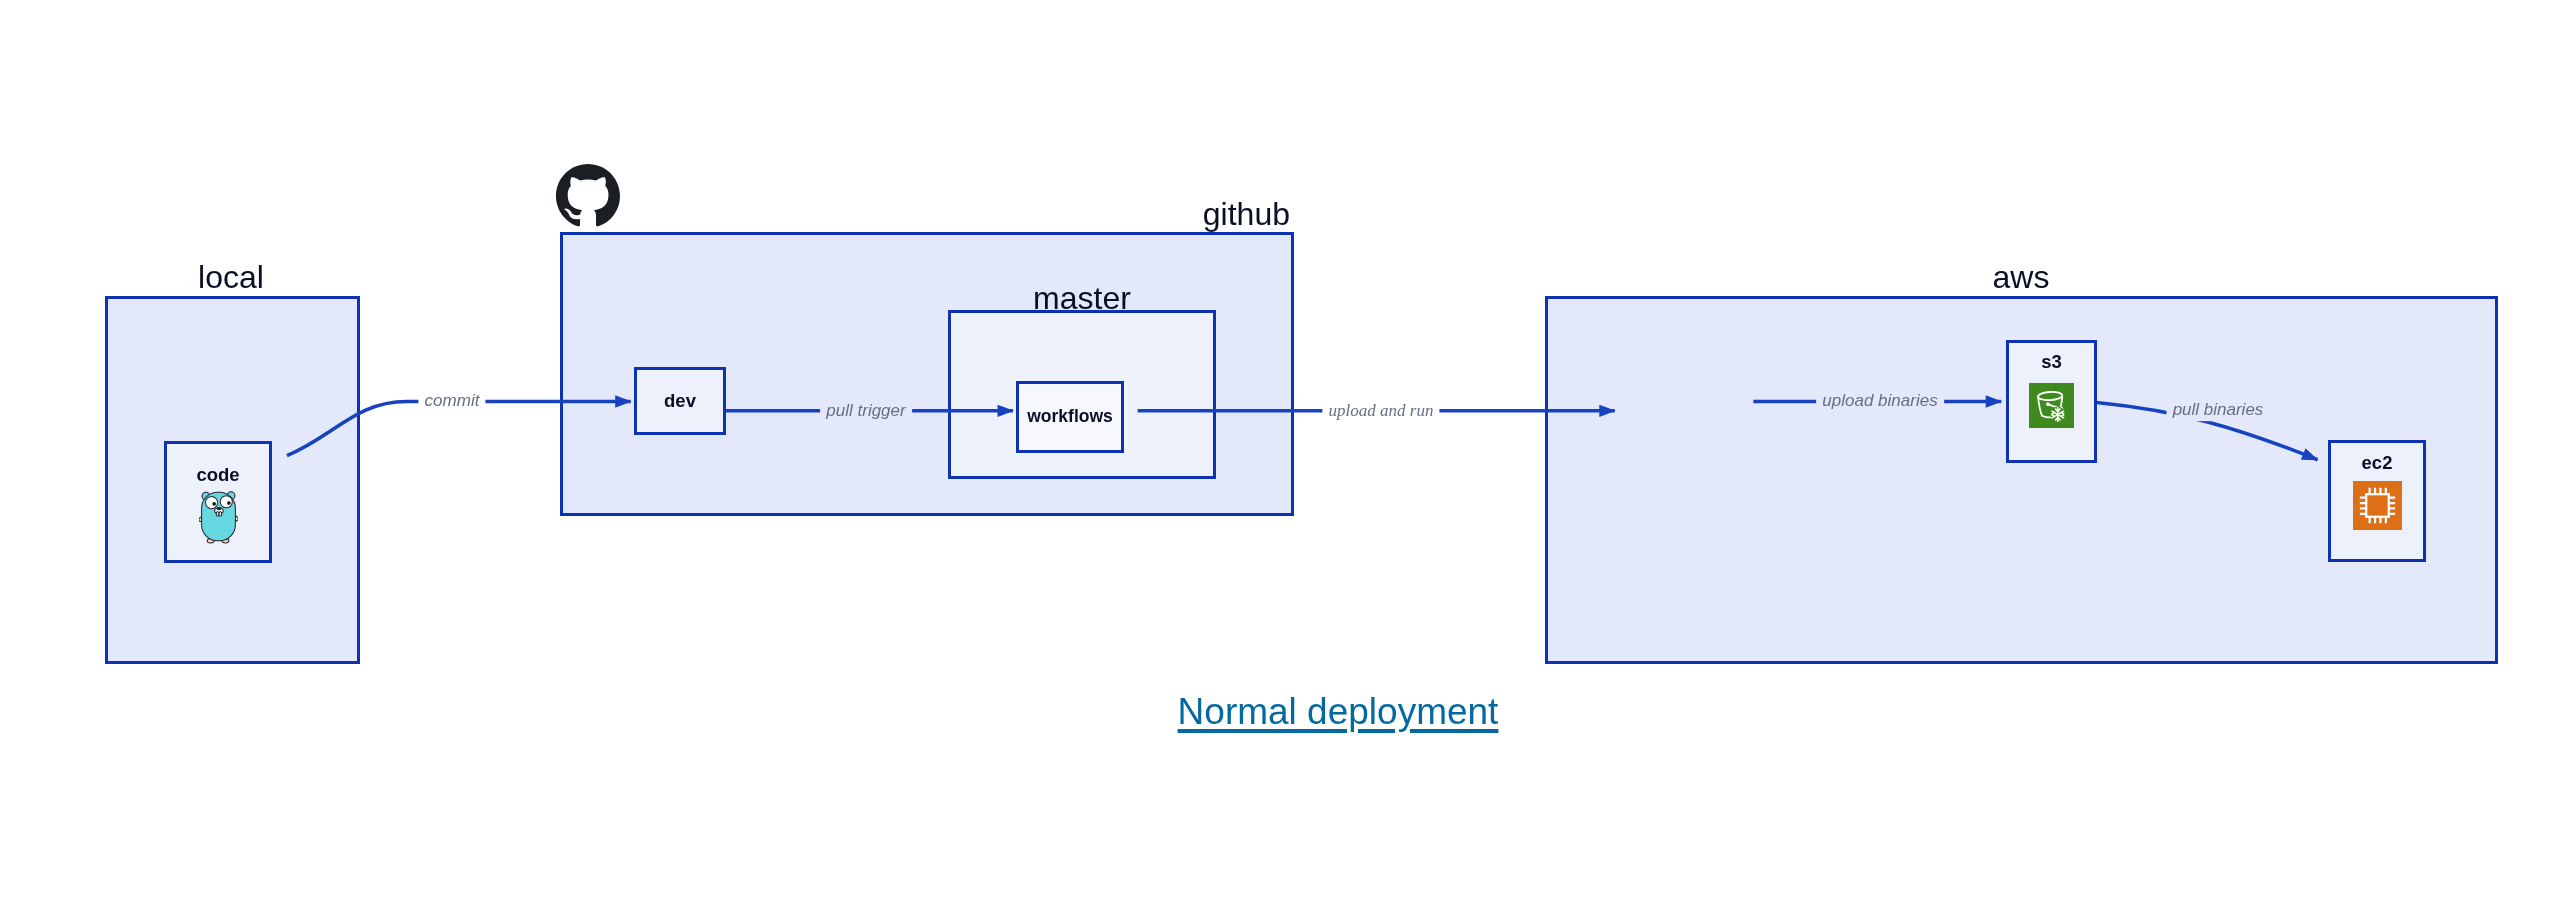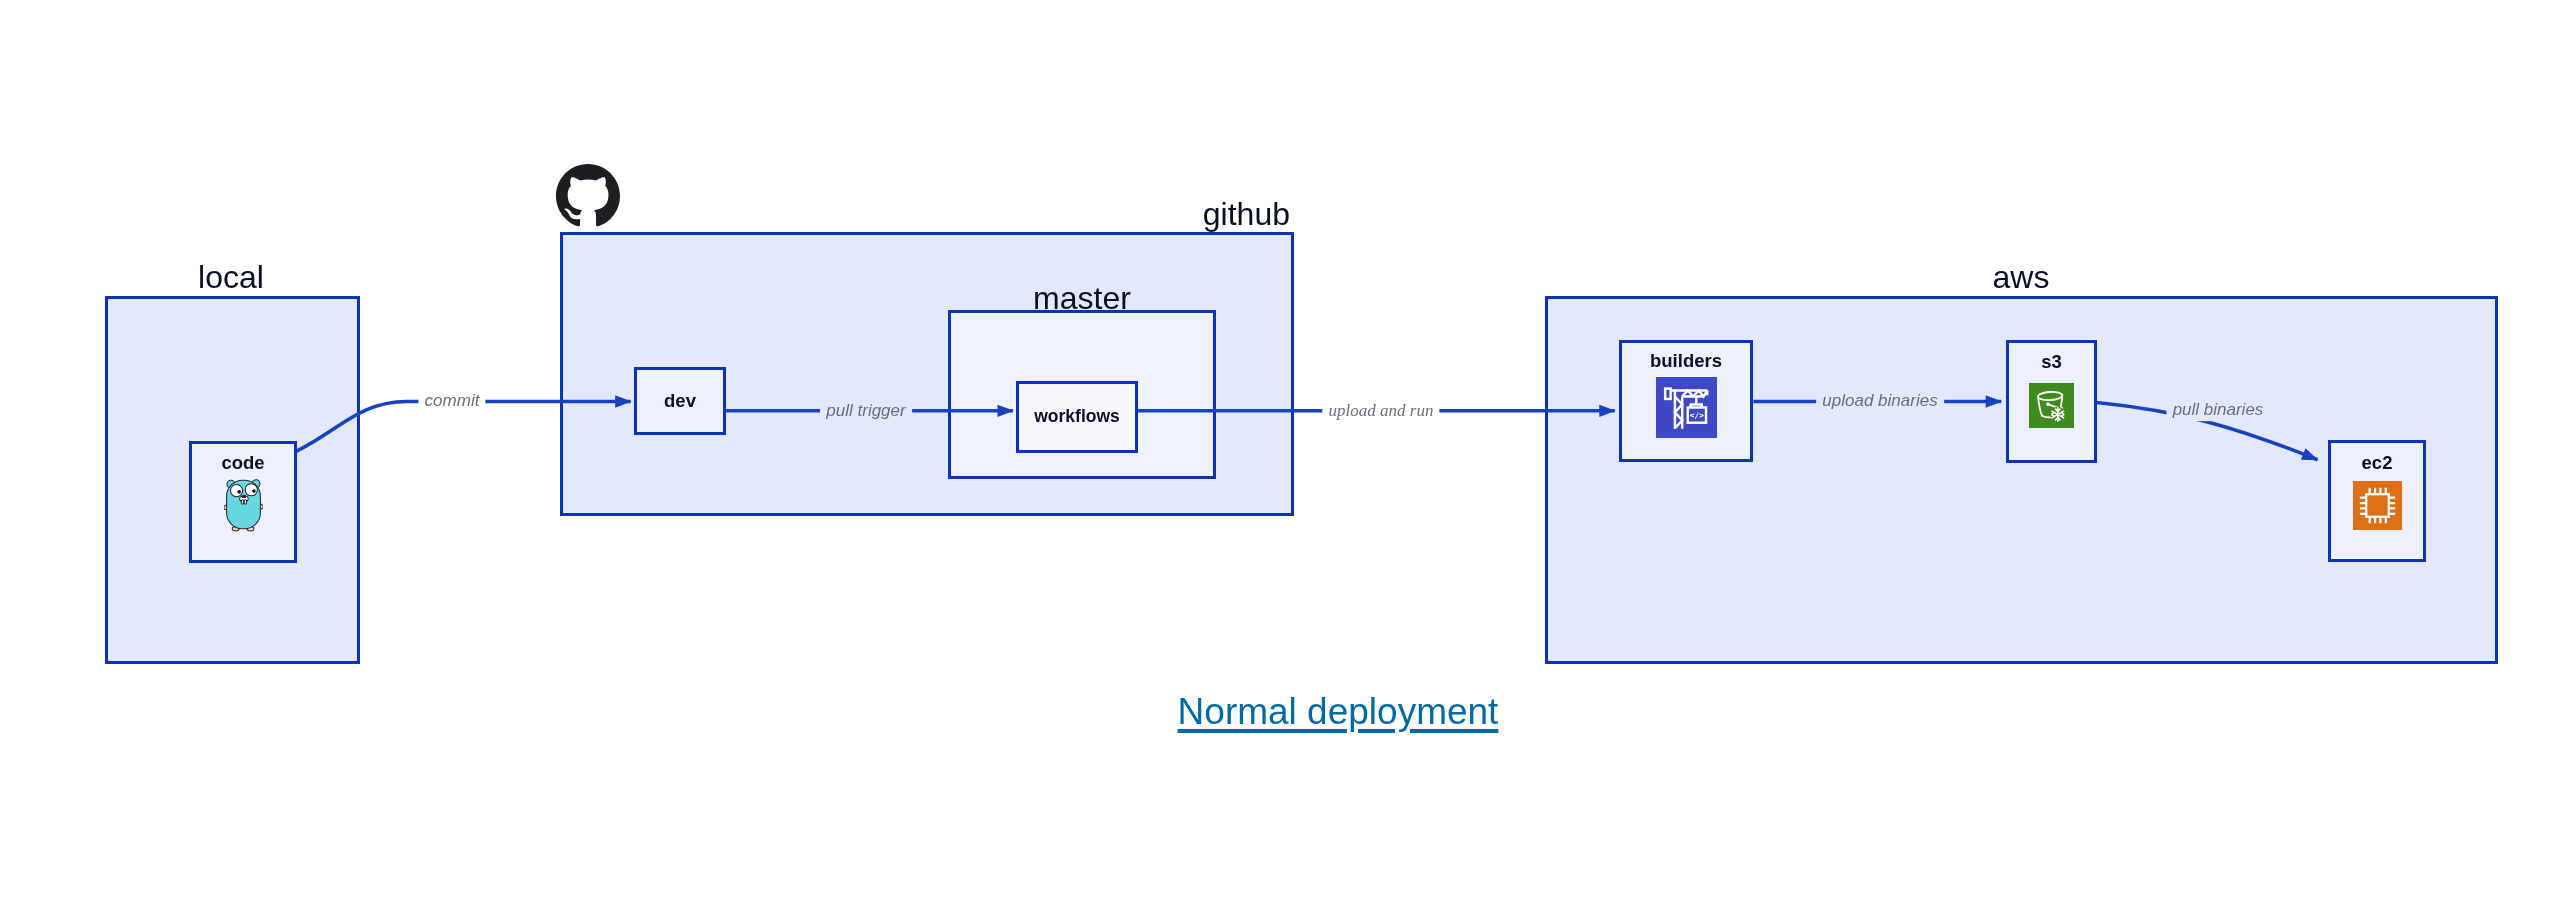--- a/index.html
+++ b/index.html
@@ -131,21 +131,21 @@
     <path d="M 3403 779 L 3884 779" fill="none" stroke="#1843c0" stroke-width="7" marker-end="url(#arrowhead)"></path>
     <path d="M 4069 781 C 4230 797 4340 828 4498 892" fill="none" stroke="#1843c0" stroke-width="7" marker-end="url(#arrowhead)"></path>
   </svg>
 
   <div class="edge-label on-white" style="left:452px;  top:401px;">commit</div>
   <div class="edge-label on-lavender" style="left:866px; top:411px;">pull trigger</div>
   <div class="edge-label on-white" style="left:1381px; top:411px;font-family:Liberation Serif, serif;">upload and run</div>
   <div class="edge-label on-lavender" style="left:1880px; top:401px;">upload binaries</div>
   <div class="edge-label on-lavender" style="left:2218px; top:410px;">pull binaries</div>
 
-  <div class="node" style="left:189px; top:441px; width:108px; height:122px; z-index:6; padding-top:9px;">
+  <div class="node" style="left:164px; top:441px; width:108px; height:122px; z-index:6; padding-top:21px;">
     <div class="node-label">code</div>
     <svg class="icon-tile" style="margin-top:4.1px;" width="39" height="55" viewBox="0 0 90 124">
       <g stroke="#26262e" stroke-width="2.4">
         <circle cx="16" cy="15" r="9" fill="#67d7e2"></circle>
         <circle cx="74" cy="14" r="9" fill="#67d7e2"></circle>
         <ellipse cx="6" cy="68" rx="7" ry="5" fill="#f6d7b0" transform="rotate(-35 6 68)"></ellipse>
         <ellipse cx="84" cy="66" rx="7" ry="5" fill="#f6d7b0" transform="rotate(35 84 66)"></ellipse>
         <ellipse cx="27" cy="118" rx="8" ry="5" fill="#f6d7b0"></ellipse>
         <ellipse cx="61" cy="118" rx="8" ry="5" fill="#f6d7b0"></ellipse>
         <rect x="6" y="6" width="78" height="112" rx="37" fill="#67d7e2"></rect>
@@ -158,43 +158,24 @@
       <circle cx="35" cy="33" r="4.2" fill="#141414"></circle>
       <circle cx="69" cy="31" r="4.2" fill="#141414"></circle>
       <ellipse cx="46" cy="43.5" rx="6" ry="4" fill="#2a2a33"></ellipse>
     </svg>
   </div>
 
   <div class="node center-label" style="left:634px; top:367px; width:92px; height:68px; z-index:6;">
     <div class="node-label">dev</div>
   </div>
 
-  <div class="node bright center-label" style="left:1016px; top:381px; width:122px; height:72px; z-index:6;">
+  <div class="node bright center-label" style="left:1016px; top:381px; width:108px; height:72px; z-index:6;">
     <div class="node-label" style="font-size:17.5px;">workflows</div>
   </div>
 
-  <div class="node" style="left:1619px; top:340px; width:134px; height:122px; z-index:6; padding-top:8.2px;">
-    <div class="node-label">builders</div>
-    <svg class="icon-tile" style="margin-top:5.2px;" width="61" height="61" viewBox="0 0 100 100">
-      <rect x="0" y="0" width="100" height="100" fill="#3e49c3"></rect>
-      <g stroke="#ffffff" stroke-width="4" fill="none">
-        <rect x="15" y="19" width="9" height="17"></rect>
-        <path d="M31 22 V85 M43 32 V85"></path>
-        <path d="M31 32 L43 45 L31 58 L43 71 L31 84"></path>
-        <path d="M24 22 H84 M43 32 H78"></path>
-        <path d="M43 32 L52 22 L61 32 L70 22 L78 32 L84 22"></path>
-        <path d="M84 22 V30"></path>
-        <path d="M66 32 V43"></path>
-        <path d="M55 45 H77"></path>
-        <path d="M57 45 V50 M75 45 V50"></path>
-        <rect x="52" y="50" width="30" height="25"></rect>
-      </g>
-      <text x="67" y="67" text-anchor="middle" fill="#ffffff" font-family="DejaVu Sans Mono, monospace" font-size="13" font-weight="bold">&lt;/&gt;</text>
-    </svg>
-  </div>
 
   <div class="node" style="left:2006px; top:340px; width:91px; height:123px; z-index:6; padding-top:9px;">
     <div class="node-label">s3</div>
     <svg class="icon-tile" style="margin-top:10.3px;" width="45" height="45" viewBox="0 0 100 100">
       <rect x="0" y="0" width="100" height="100" fill="#3e8a1e"></rect>
       <g stroke="#ffffff" stroke-width="4" fill="none">
         <ellipse cx="47" cy="29" rx="27" ry="9" transform="rotate(-3 47 29)"></ellipse>
         <path d="M20 30 C22 48 26 66 29 73 Q 47 80 65 73 C 68 66 72 48 74 31"></path>
         <path d="M44 48 L70 57"></path>
         <circle cx="71" cy="58" r="3.5"></circle>

